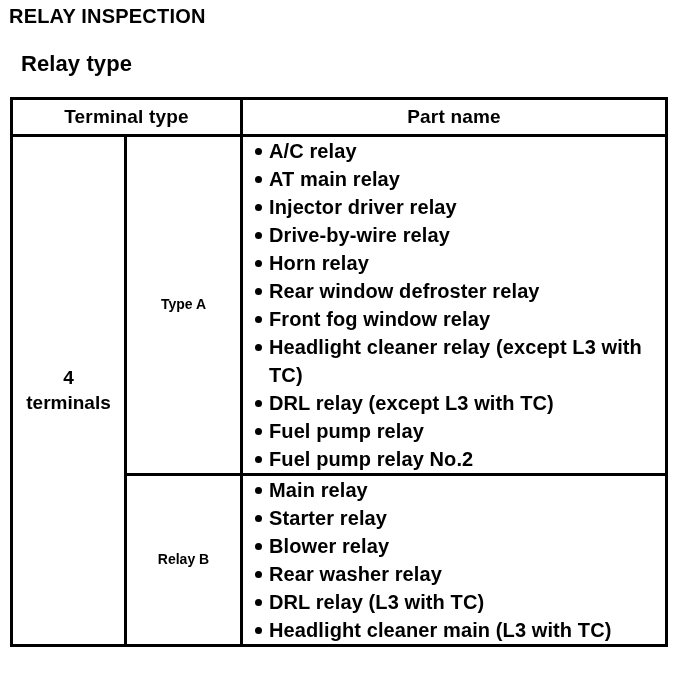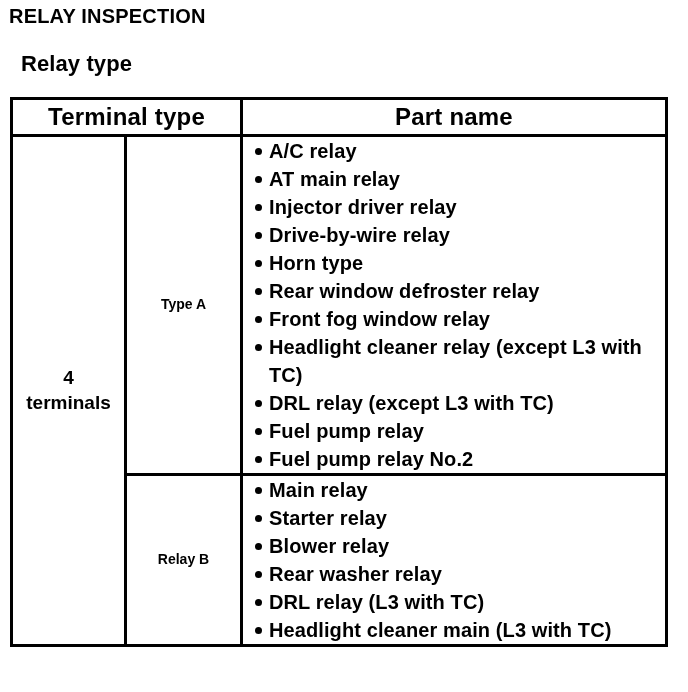--- a/index.html
+++ b/index.html
@@ -65,21 +65,21 @@
   }
 
   
   .col-term  { width: 114px; }
   .col-type  { width: 116px; }
   .col-part  { width: 425px; }
 
   .th-cell {
     height: 34px;
     text-align: center;
-    font-size: 24px;
+    font-size: 19px;
     font-weight: bold;
     letter-spacing: 0.2px;
   }
 
   .cell-center {
     text-align: center;
     font-size: 14px;
     font-weight: bold;
     line-height: 1.25;
   }
@@ -158,21 +158,21 @@
             <li>
                 <span class="li-text">AT main relay</span>
               </li>
             <li>
                 <span class="li-text">Injector driver relay</span>
               </li>
             <li>
                 <span class="li-text">Drive-by-wire relay</span>
               </li>
             <li>
-                <span class="li-text">Horn type</span>
+                <span class="li-text">Horn relay</span>
               </li>
             <li>
                 <span class="li-text">Rear window defroster relay</span>
               </li>
             <li>
                 <span class="li-text">Front fog window relay</span>
               </li>
             <li>
                 <span class="li-text">Headlight cleaner relay (except L3 with TC)</span>
               </li>

